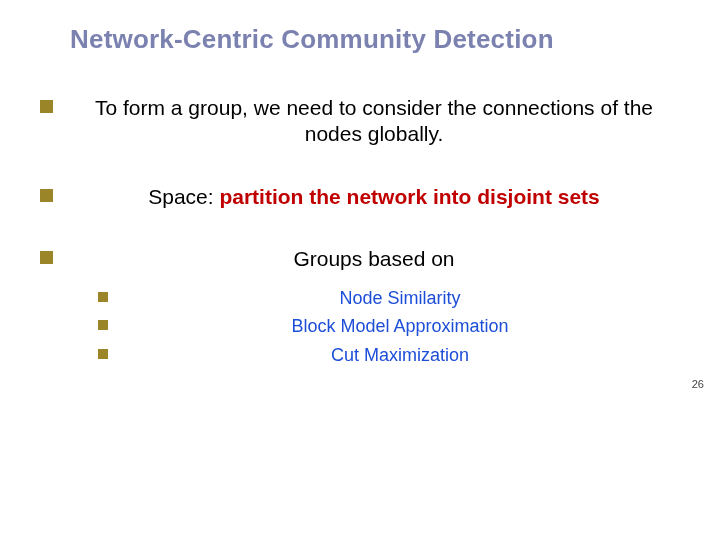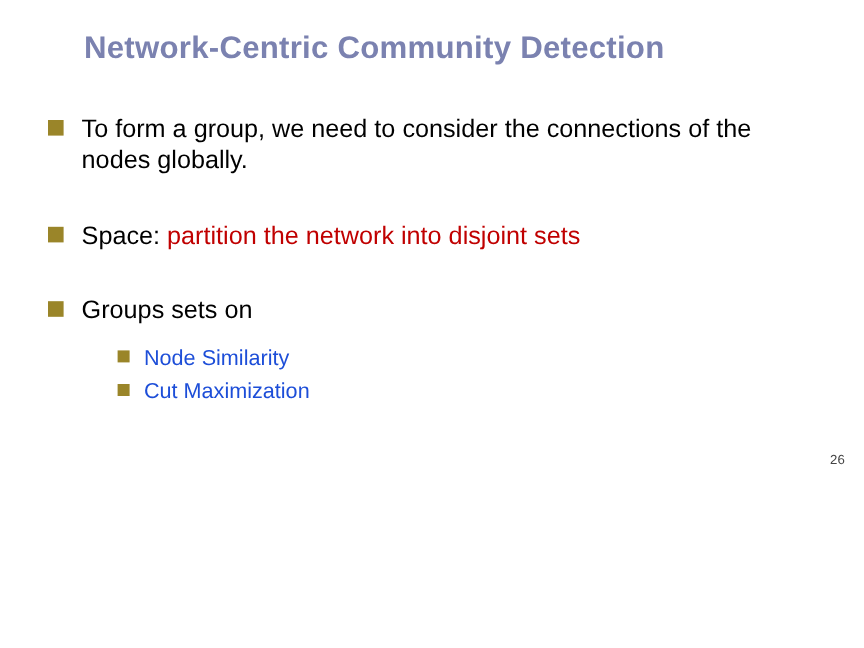--- a/index.html
+++ b/index.html
@@ -1,22 +1,22 @@
 <!DOCTYPE html>
 <html><head>
 <meta charset="utf-8">
 <style>
   * { margin: 0; padding: 0; box-sizing: border-box; }
   html, body { width: 720px; height: 540px; background: #fff; font-family: Arial, Helvetica, sans-serif; }
   .slide { width: 720px; height: 400px; position: relative; padding: 24px 40px 20px 40px; }
   .title { font-family: Arial, Helvetica, sans-serif; font-weight: bold; font-size: 26px; color: #7b82b0; letter-spacing: 0.2px; margin-left: 30px; margin-bottom: 40px; }
   .bullets-l1 { list-style: none; }
-  .bullets-l1 > li { position: relative; padding-left: 28px; font-size: 21px; color: #000; line-height: 1.25; margin-bottom: 36px; }
+  .bullets-l1 > li { position: relative; padding-left: 28px; font-size: 21px; color: #000; line-height: 1.25; margin-bottom: 36px; text-align: center; }
   .bullets-l1 > li::before { content: ""; position: absolute; left: 0; top: 5px; width: 13px; height: 13px; background: #9a8529; }
-  .highlight { color: #c00000; }
+  .highlight { color: #c00000; font-weight: bold; }
   .bullets-l2 { list-style: none; margin-top: 14px; }
   .bullets-l2 > li { position: relative; padding-left: 22px; font-size: 18px; color: #1d4ed8; line-height: 1.35; margin-bottom: 4px; margin-left: 30px; }
   .bullets-l2 > li::before { content: ""; position: absolute; left: 0; top: 6px; width: 10px; height: 10px; background: #9a8529; }
   .pagenum { position: absolute; right: 16px; bottom: 10px; font-size: 11px; color: #444; }
 </style>
 </head>
 <body>
 
 <div class="slide">
   <h1 class="title">Network-Centric Community Detection</h1>
@@ -25,23 +25,24 @@
 
     <li>
       <span>To form a group, we need to consider the connections of the nodes globally.</span>
     </li>
 
     <li>
       <span>Space: </span><span class="highlight">partition the network into disjoint sets</span>
     </li>
 
     <li>
-      <span>Groups sets on</span>
+      <span>Groups based on</span>
       <ul class="bullets-l2">
         <li>Node Similarity</li>
+        <li>Block Model Approximation</li>
         <li>Cut Maximization</li>
       </ul>
     </li>
 
   </ul>
 
   <div class="pagenum">26</div>
 </div>
 
 </body></html>

